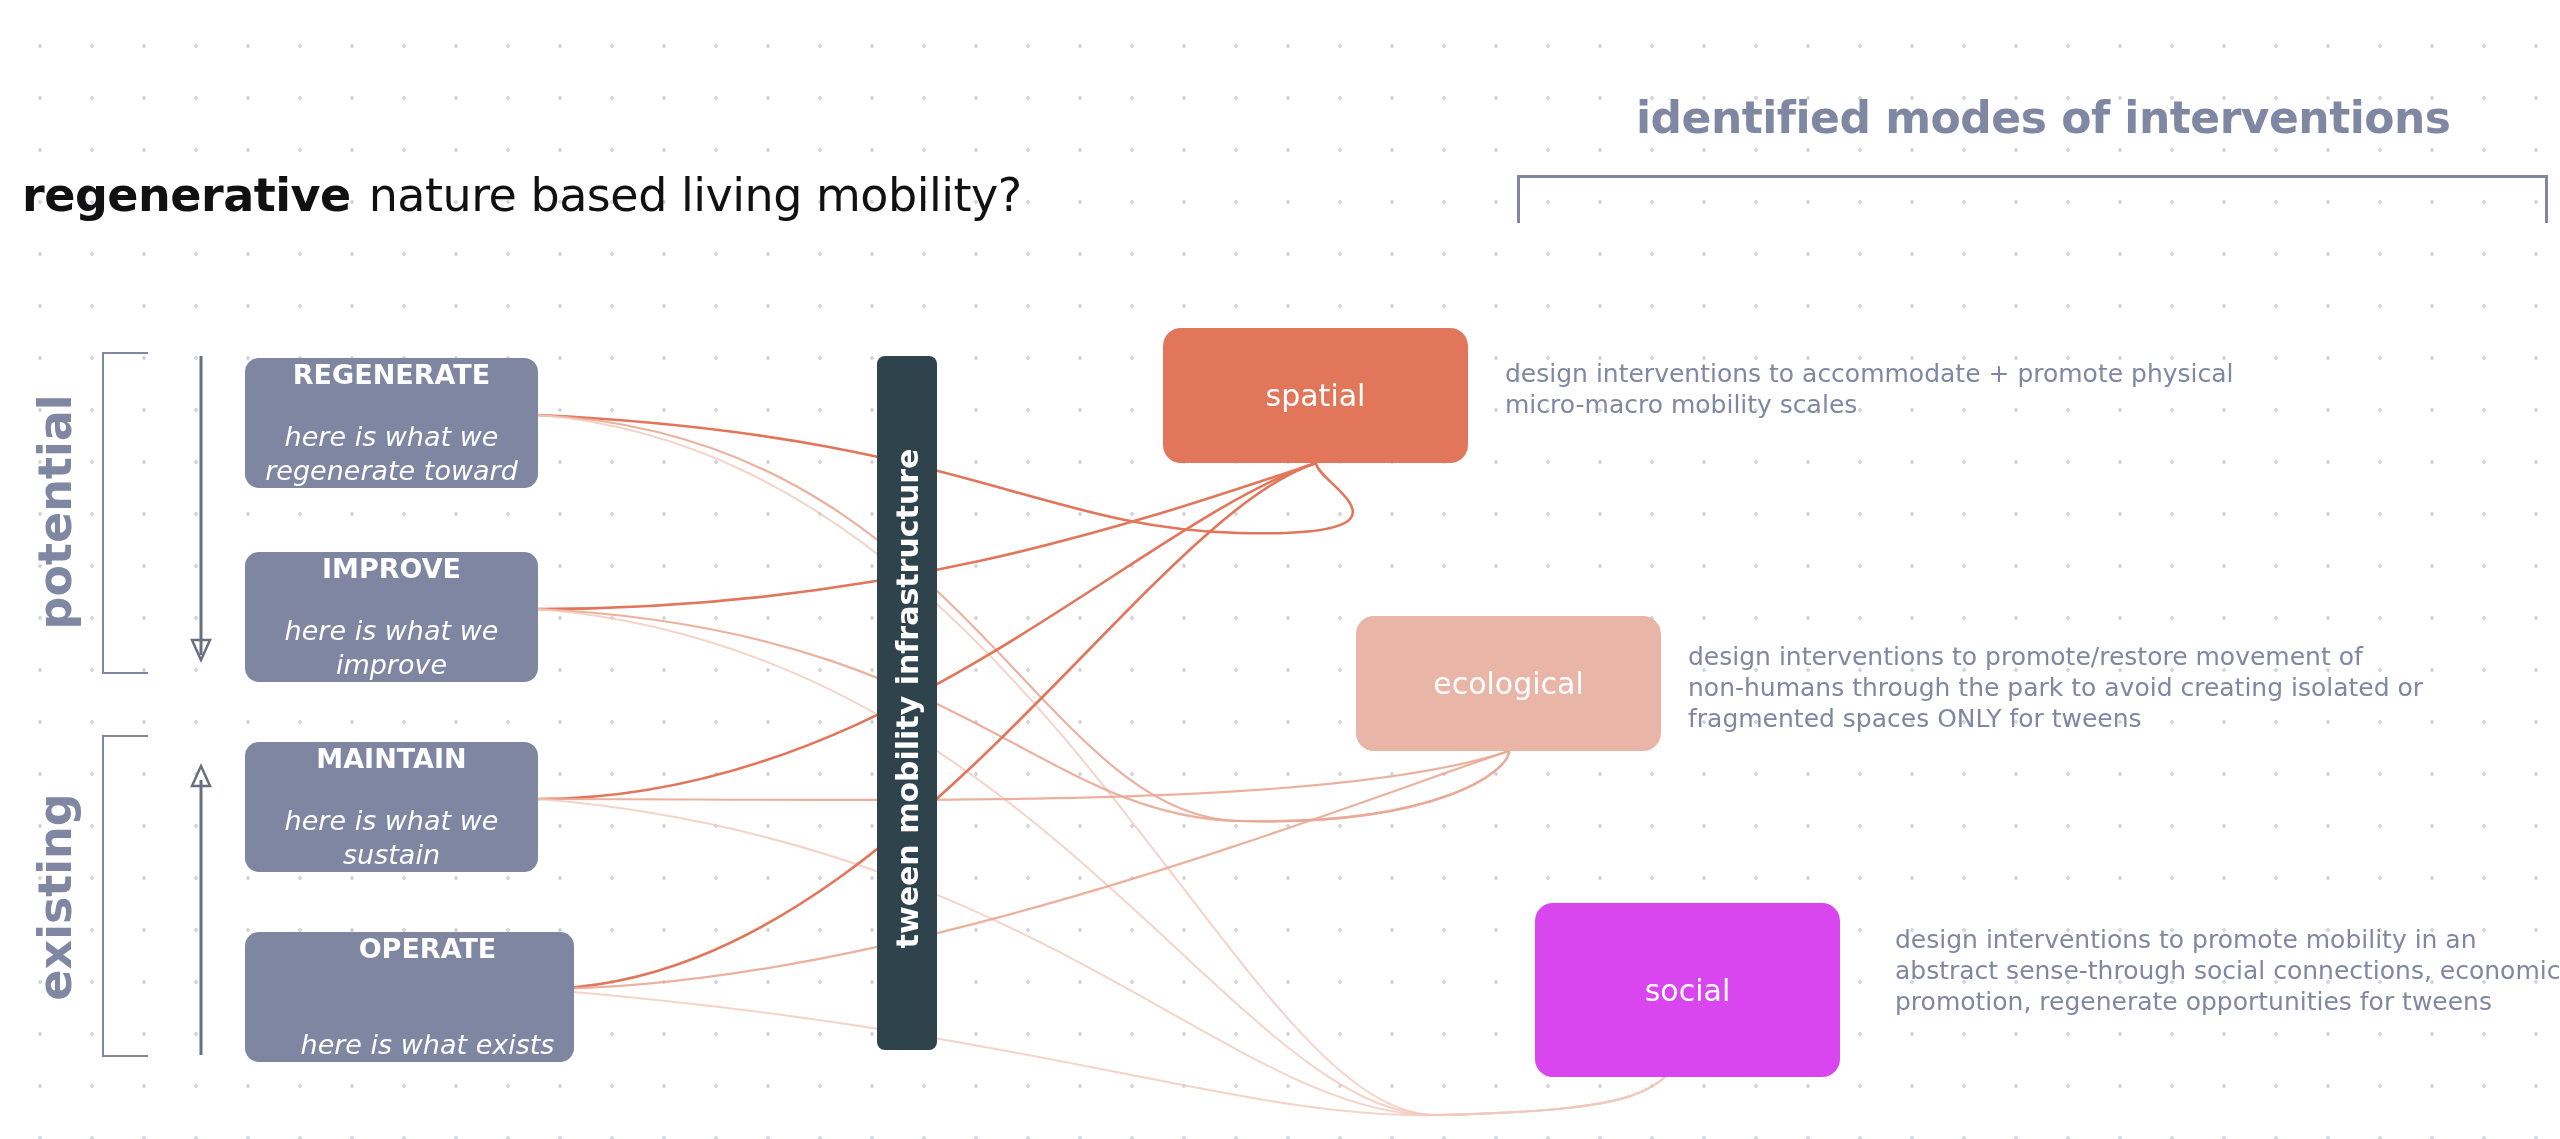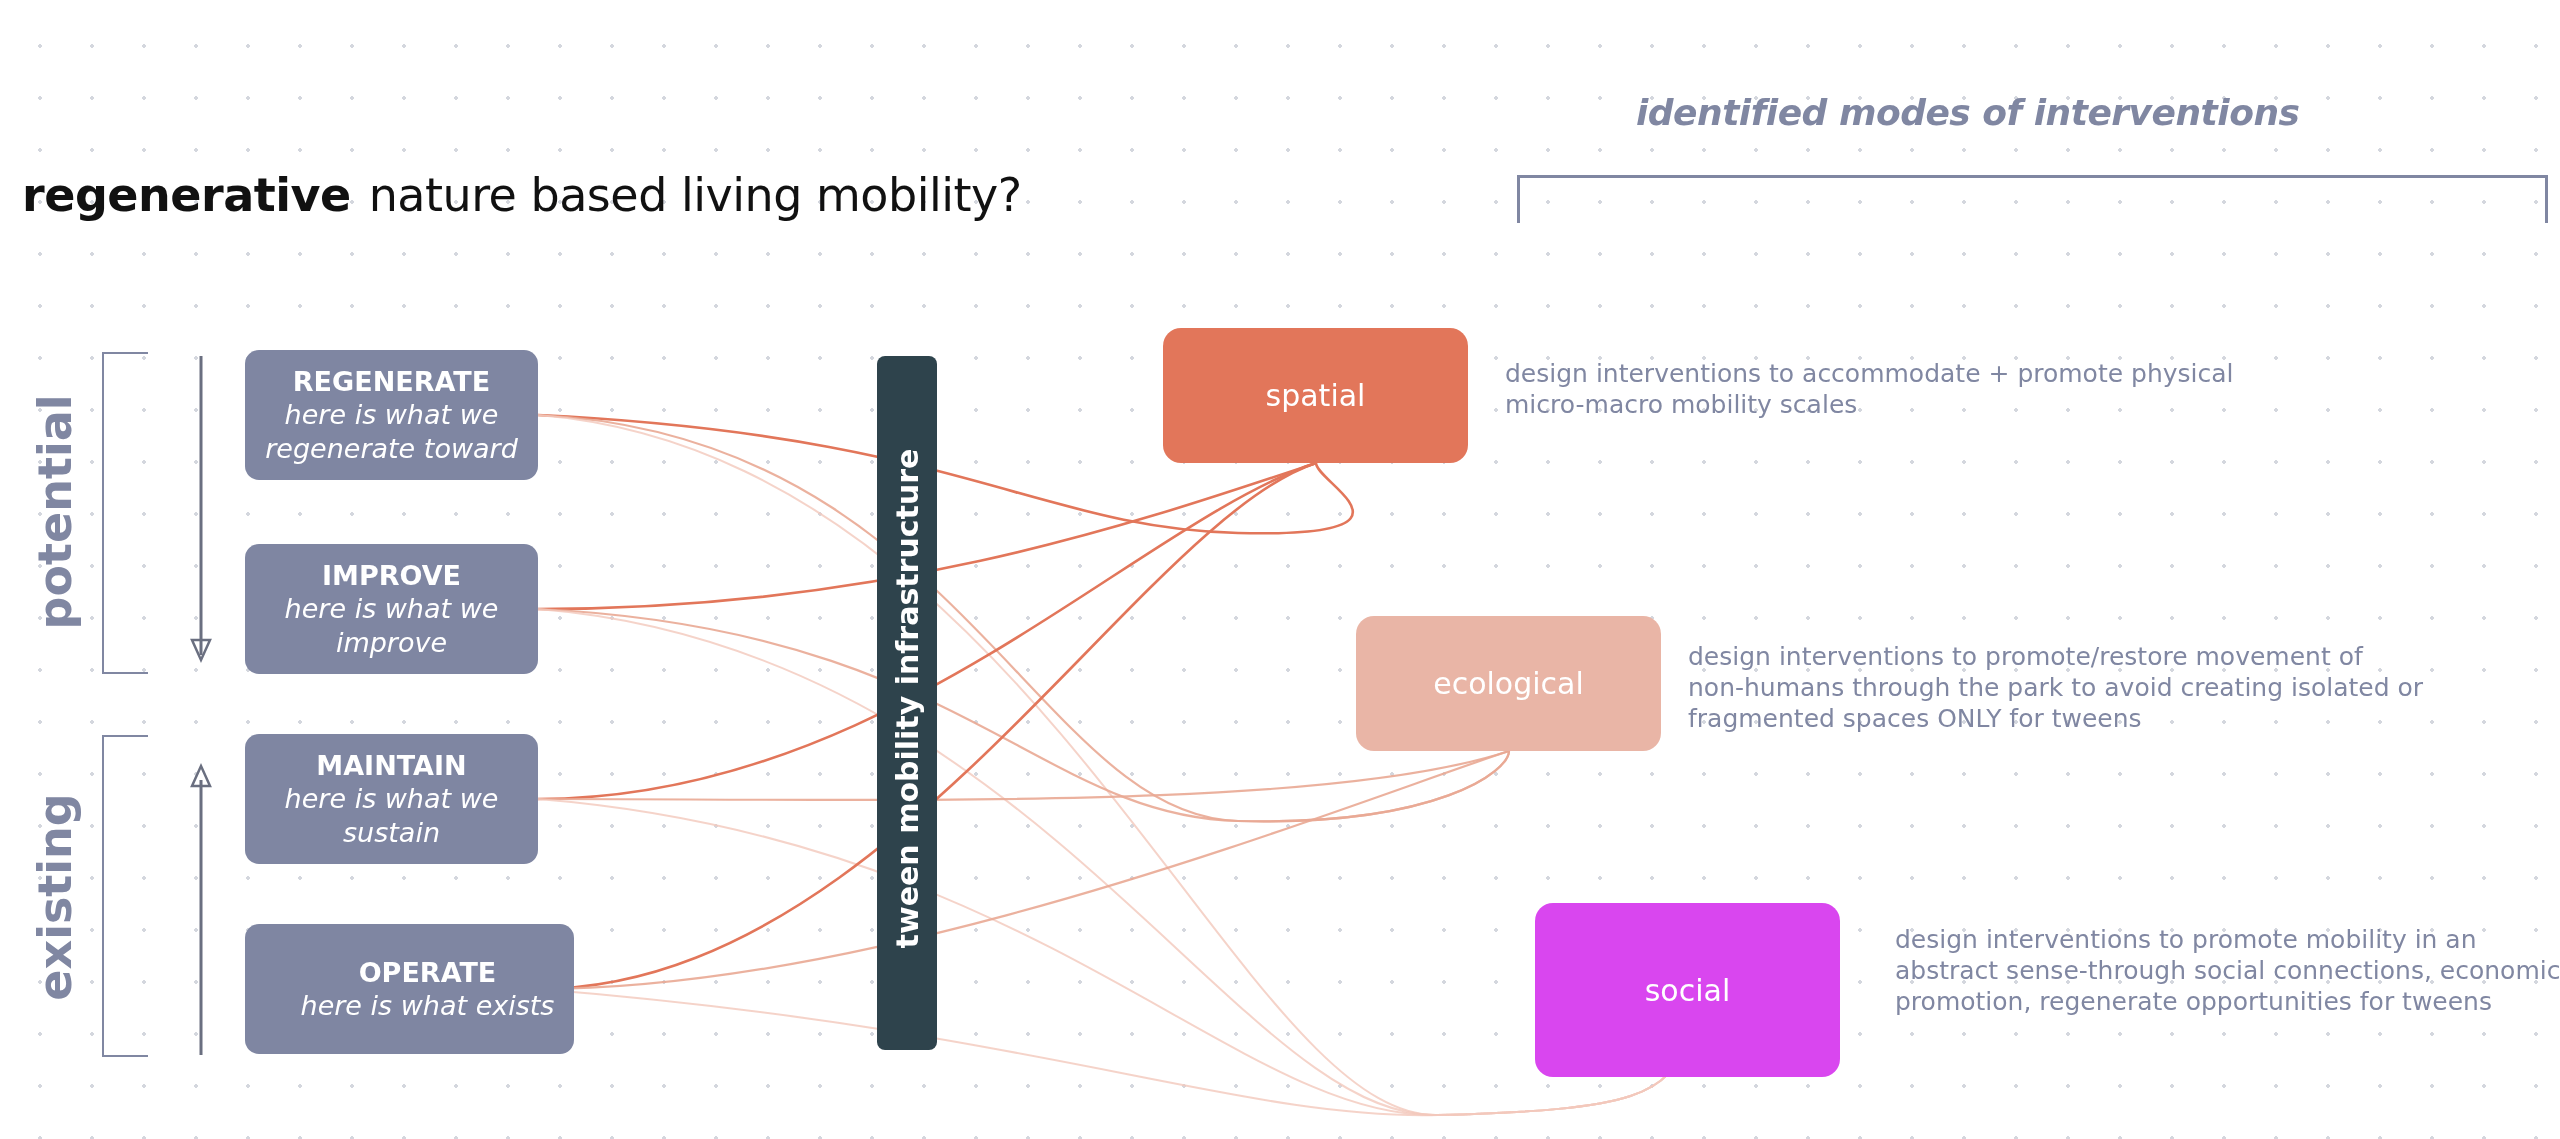--- a/index.html
+++ b/index.html
@@ -8,29 +8,29 @@
     background-color:#ffffff;
     background-image: radial-gradient(circle, #d4d7de 1.6px, transparent 2px);
     background-size: 52px 52px;
     background-position: 14px 20px;
     font-family: "DejaVu Sans", sans-serif;
   }
   .abs { position:absolute; }
   .title-main { left:22px; top:168px; font-size:46px; color:#111; white-space:nowrap; letter-spacing:-0.5px; }
   .title-main b { font-weight:bold; margin-right:18px;margin-top:8px; }
   .title-main span.light { font-weight:normal; }
-  .section-title { left:1636px; top:92px; font-size:36px; font-weight:bold; color:#8087a2; white-space:nowrap; letter-spacing:-0.5px;font-style:italic; }
+  .section-title { left:1636px; top:92px; font-size:44px; font-weight:bold; color:#8087a2; white-space:nowrap; letter-spacing:-0.5px; }
   .bracket-top { left:1517px; top:175px; width:1025px; height:45px; border:3px solid #8087a2; border-bottom:none; }
   .side-label { color:#8087a2; font-weight:bold; font-size:46px; transform:rotate(-90deg); transform-origin:center; white-space:nowrap; width:300px; text-align:center; }
   .lbl-potential { left:-95px; top:485px; }
   .lbl-existing { left:-95px; top:870px; }
   .vbracket { border:2.5px solid #8087a2; border-right:none; width:44px; }
   .vb1 { left:102px; top:352px; height:318px; }
   .vb2 { left:102px; top:735px; height:318px; }
-  .stage { left:245px; width:293px; height:130px; background:#7f86a2; border-radius:14px; color:#fff; text-align:center; display:flex; flex-direction:column; justify-content:center; }
+  .stage { left:245px; width:293px; height:130px; background:#7f86a2; border-radius:14px; color:#fff; text-align:center; display:flex; flex-direction:column; justify-content:space-between;margin-top:8px; }
   .stage .h { font-weight:bold; font-size:27px; line-height:33px; }
   .stage .s { font-style:italic; font-size:27px; line-height:34px; }
   .st1 { top:350px; } .st2 { top:544px; } .st3 { top:734px; } .st4 { top:924px;padding-left:36px; }
   .spine { left:877px; top:356px; width:60px; height:694px; background:#2e434c; border-radius:8px; }
   .spine-text { left:607px; top:681px; width:600px; text-align:center; transform:rotate(-90deg); color:#fff; font-weight:bold; font-size:30px; white-space:nowrap; }
   .mode { border-radius:18px; color:#fff; font-size:30px; display:flex; align-items:center; justify-content:center; }
   .m1 { left:1163px; top:328px; width:305px; height:135px; background:#e2765a; }
   .m2 { left:1356px; top:616px; width:305px; height:135px; background:#e9b5a6; }
   .m3 { left:1535px; top:903px; width:305px; height:174px; background:#d946ef; }
   .desc { color:#8087a2; font-size:25px; line-height:31px; white-space:nowrap; }

